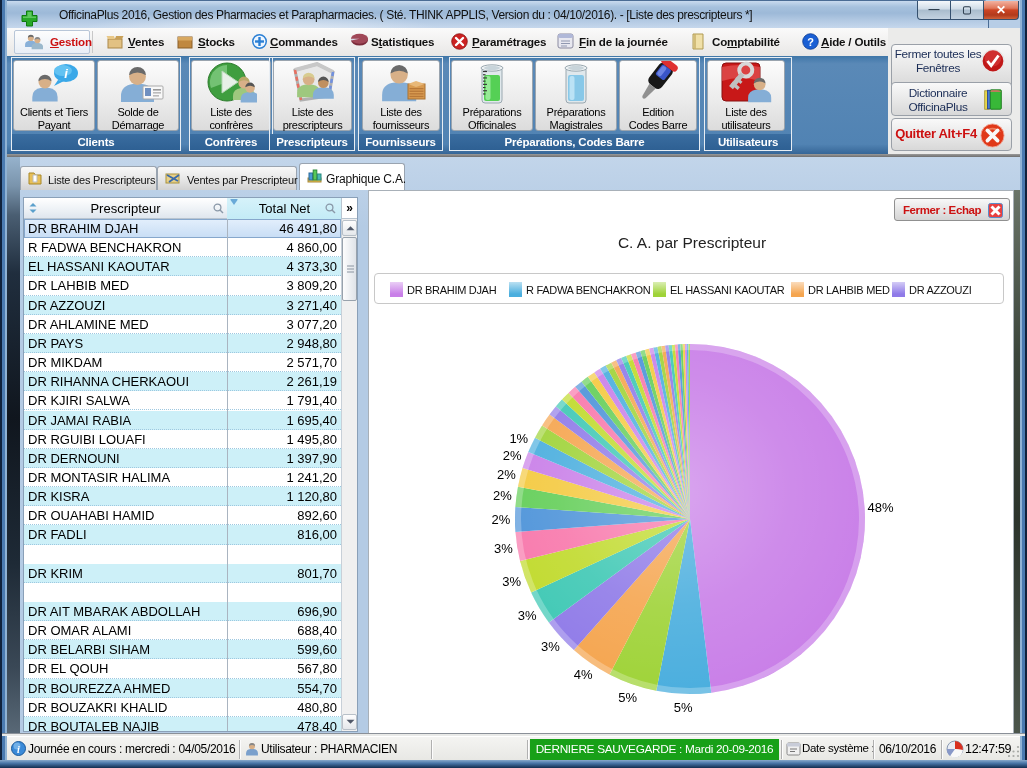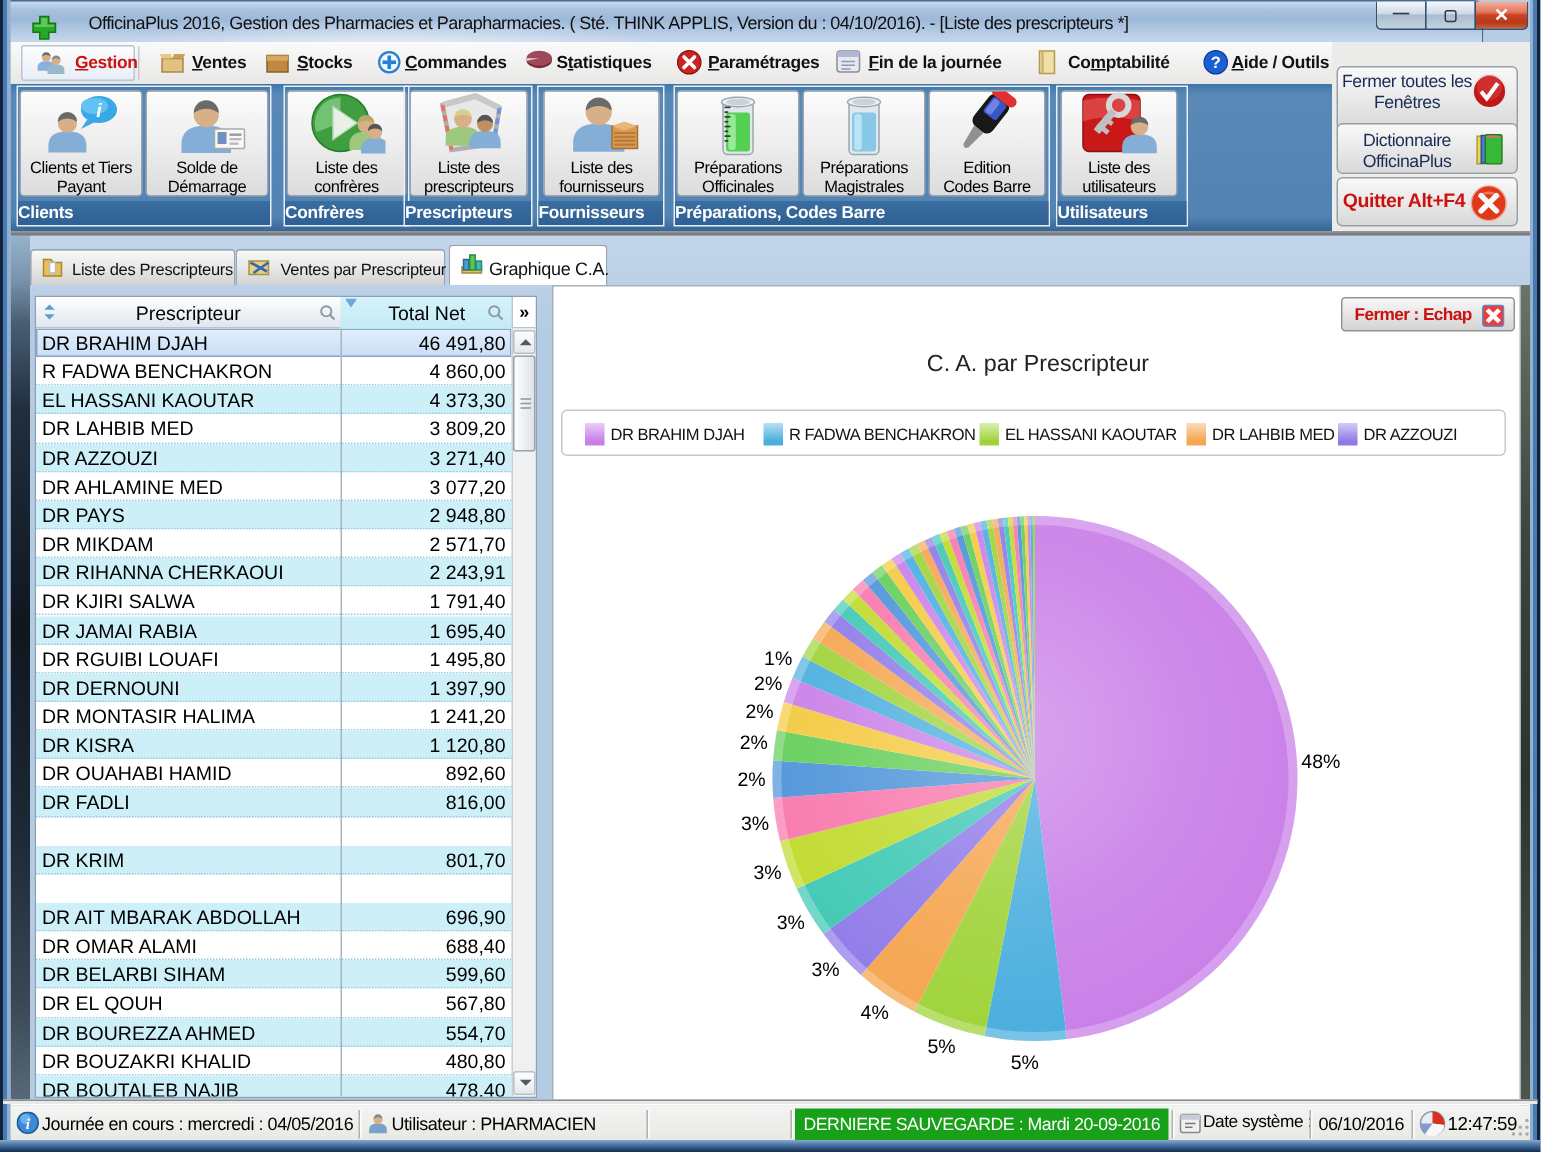--- a/index.html
+++ b/index.html
@@ -30,21 +30,21 @@
 .menusep { position:absolute; left:85px; top:3px; width:1px; height:22px; background:#c8c8c8; }
 .mico { position:absolute; top:5px; }
 .mtxt { position:absolute; top:7px; font-size:11.6px; font-weight:bold; letter-spacing:-0.2px; white-space:nowrap; }
 .mtxt u { text-decoration:underline; }
 
 
 #toolbar { position:absolute; left:7px; top:56px; width:881px; height:98px; background:linear-gradient(180deg,#3f76a8,#5a89b7 8%,#5183b3 90%,#366697); }
 #rightpanel { position:absolute; left:888px; top:56px; width:132px; height:98px; background:#ebebea; }
 #rightpanel2 { position:absolute; left:888px; top:28px; width:132px; height:28px; background:#ebebea; }
 .tgroup { position:absolute; top:1px; height:94px; border:1px solid #e8eef4; background:transparent; }
-.tstrip { position:absolute; top:78px; height:16px; background:linear-gradient(180deg,#3a6da0,#2e6093); color:#fff; font-size:11.5px; letter-spacing:-0.2px; font-weight:bold; line-height:16px; }
+.tstrip { position:absolute; top:78px; height:16px; background:linear-gradient(180deg,#3a6da0,#2e6093); color:#fff; font-size:11.5px; letter-spacing:-0.2px; font-weight:bold; text-align:center; line-height:16px; }
 .tbtn { position:absolute; top:4px; height:71px; background:linear-gradient(180deg,#fcfcfc,#ececec 55%,#dcdcdc); border:1px solid #9aa4ae; border-radius:3px; }
 .tbico { position:absolute; left:0; right:0; top:1px; height:44px; display:flex; align-items:center; justify-content:center; }
 .tbtxt { position:absolute; left:0; right:0; top:45px; text-align:center; font-size:11px; letter-spacing:-0.3px; line-height:12.5px; color:#000; }
 .rbtn { position:absolute; left:891px; background:linear-gradient(180deg,#f9f9f9,#e9e9e9 50%,#d8d8d8); border:1px solid #9aa0a8; border-radius:4px; width:121px; }
 .rbtn .rtx { position:absolute; left:0; width:92px; text-align:center; color:#1a2c55; font-size:11.8px; letter-spacing:-0.3px; line-height:13.5px; }
 #rb1 { top:44px; height:44px;text-decoration:underline; }
 #rb2 { top:82px; height:34px; }
 #rb3 { top:118px; height:33px; }
 #rb3 .rtx { color:#cc1111; font-weight:bold; font-size:13px; width:88px; }
 .ric { position:absolute; right:6px; }
@@ -160,21 +160,21 @@
           <div class="trow cy" style="top:114.9px">
             <div class="tc1">DR PAYS</div>
             <div class="tc2">2 948,80</div>
           </div>
           <div class="trow wh" style="top:134.0px">
             <div class="tc1">DR MIKDAM</div>
             <div class="tc2">2 571,70</div>
           </div>
           <div class="trow cy" style="top:153.2px">
             <div class="tc1">DR RIHANNA CHERKAOUI</div>
-            <div class="tc2">2 243,91</div>
+            <div class="tc2">2 261,19</div>
           </div>
           <div class="trow wh" style="top:172.3px">
             <div class="tc1">DR KJIRI SALWA</div>
             <div class="tc2">1 791,40</div>
           </div>
           <div class="trow cy" style="top:191.5px">
             <div class="tc1">DR JAMAI RABIA</div>
             <div class="tc2">1 695,40</div>
           </div>
           <div class="trow wh" style="top:210.6px">

